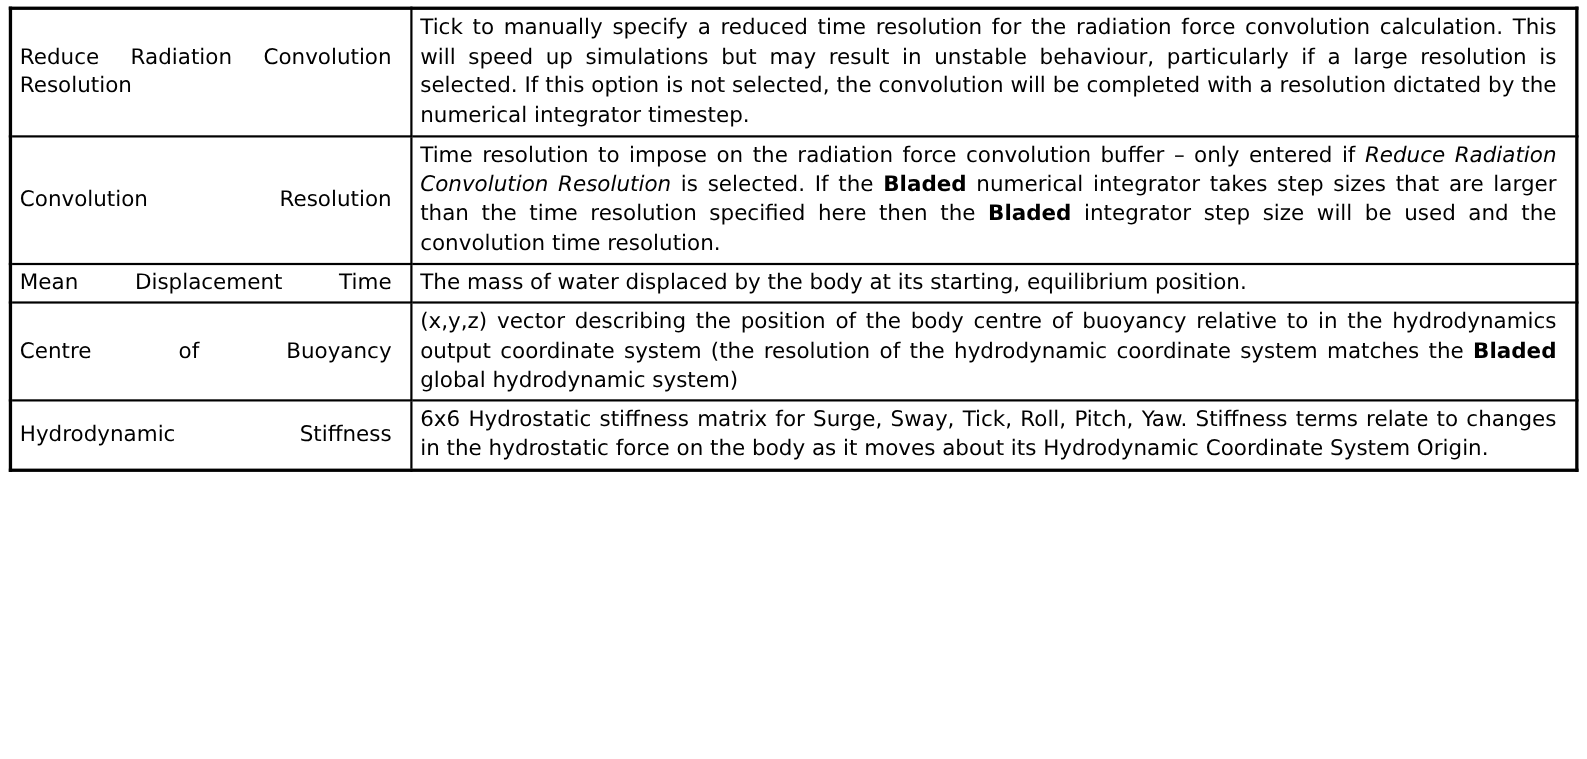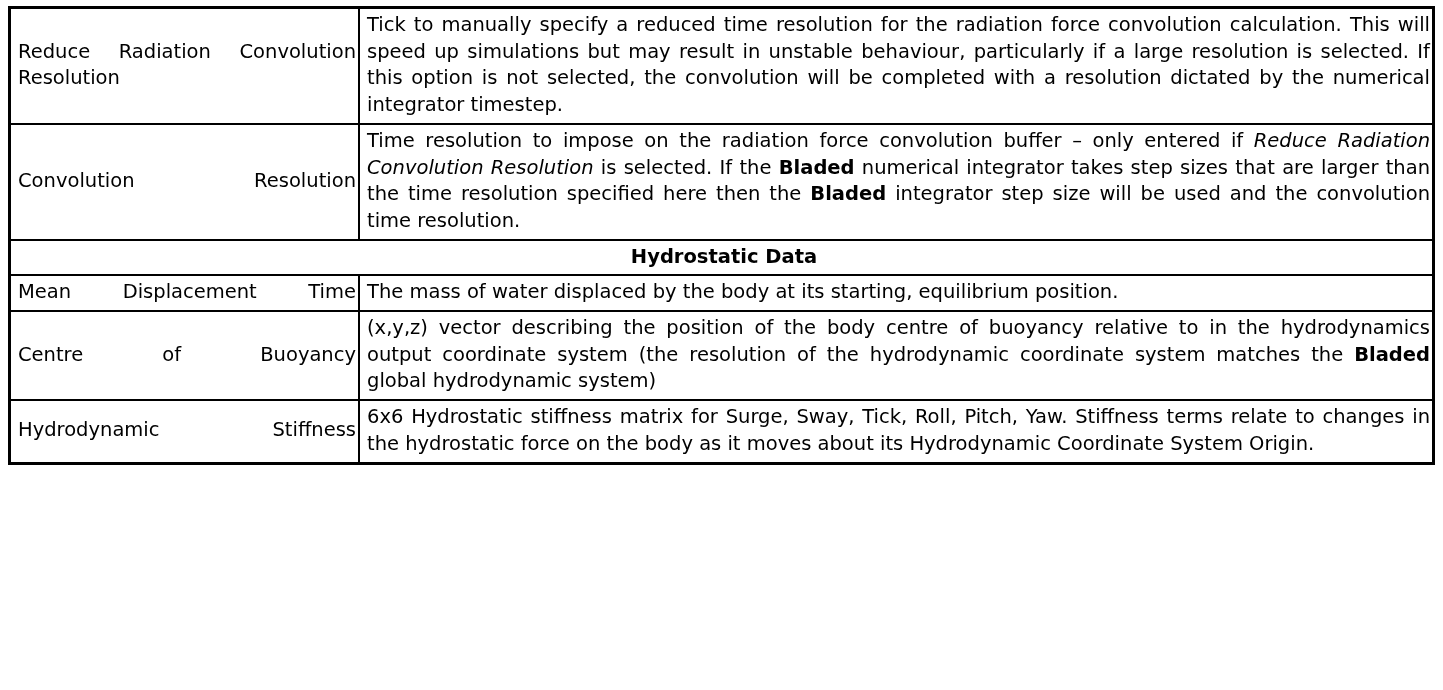--- a/index.html
+++ b/index.html
@@ -20,21 +20,21 @@
   }
   table.doc-table {
     border-collapse: collapse;
     width: 1427px;
     table-layout: fixed;
     border: 3px solid #000000;
   }
   table.doc-table td {
     border: 2px solid #000000;
     vertical-align: middle;
-    padding: 3px 2px 4px 7px;
+    padding: 3px 17px 4px 7px;
     font-size: 19.5px;
     line-height: 1.37;
   }
   td.term {
     width: 338px;
     text-align: justify;
     text-align-last: justify;
     hyphens: none;
   }
   td.term span.inner {
@@ -77,23 +77,20 @@
 
       <tr>
         <td class="term">
           <span class="inner">Convolution Resolution</span>
         </td>
         <td class="desc">
           <span class="last-line"><span>Time resolution to impose on the radiation force convolution buffer – only entered if </span><span class="ital">Reduce Radiation Convolution Resolution</span><span> is selected. If the </span><span class="bladed">Bladed</span><span> numerical integrator takes step sizes that are larger than the time resolution specified here then the </span><span class="bladed">Bladed</span><span> integrator step size will be used and the convolution time resolution.</span></span>
         </td>
       </tr>
 
-      <tr>
-        <td class="section" colspan="2">Hydrostatic Data</td>
-      </tr>
 
       <tr>
         <td class="term">
           <span class="inner">Mean Displacement Time</span>
         </td>
         <td class="desc">
           <span class="last-line">The mass of water displaced by the body at its starting, equilibrium position.</span>
         </td>
       </tr>
 

